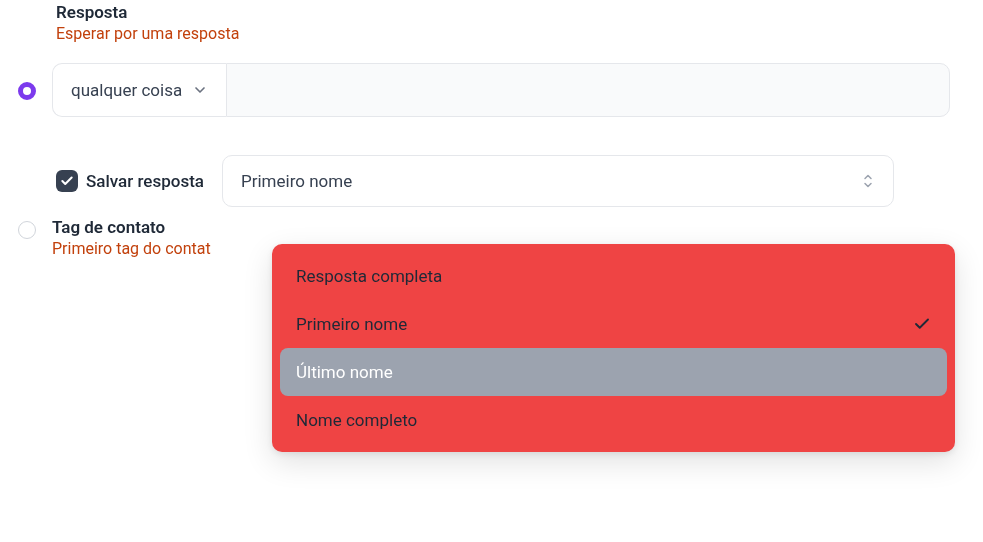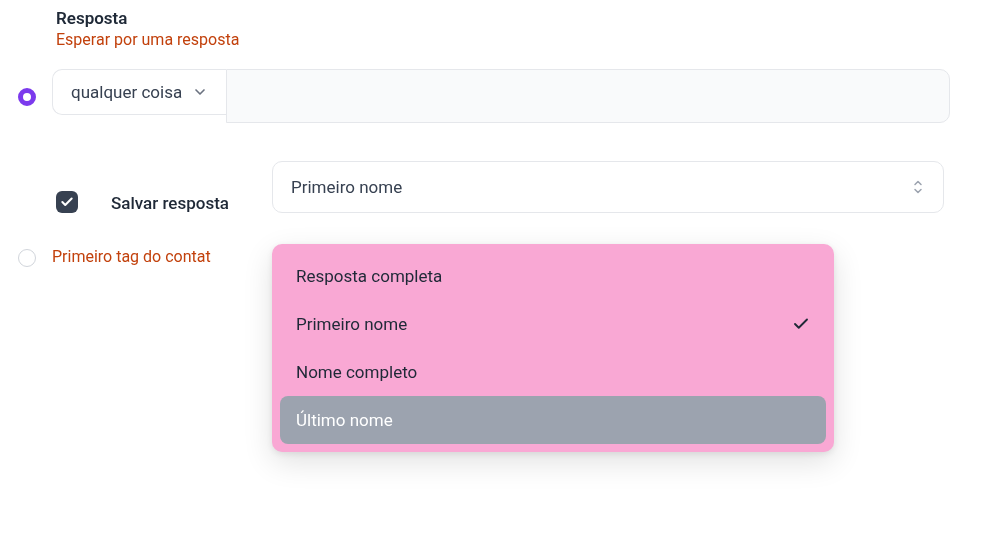--- a/index.html
+++ b/index.html
@@ -9,21 +9,21 @@
     }
     body {
       font-family: -apple-system, BlinkMacSystemFont, "Segoe UI", Roboto, Helvetica, Arial, sans-serif;
       background: #ffffff;
       width: 983px;
       height: 542px;
       position: relative;
       color: #1f2937;
     }
     .container {
-      padding: 8px 0 0 18px;
+      padding: 2px 0 0 18px;
     }
     .radio-outer {
       width: 18px;
       height: 18px;
       border-radius: 50%;
       display: flex;
       align-items: center;
       justify-content: center;
       flex-shrink: 0;
       margin-top: 2px;
@@ -55,38 +55,38 @@
       align-items: center;
       gap: 10px;
       border: 1px solid #e5e7eb;
       border-right: none;
       border-radius: 10px 0 0 10px;
       padding: 12px 18px;
       font-size: 17px;
       color: #374151;
       background: #ffffff;
       cursor: pointer;
-      height: 46px;
+      height: 54px;
     }
     .chevron-down-icon {
       display: inline-flex;
     }
     .input-field {
       flex: 1;
       height: 54px;
       background: #f9fafb;
       border: 1px solid #e5e7eb;
       border-radius: 0 10px 10px 0;
     }
     .save-row {
       display: flex;
-      align-items: flex-end;
-      gap: 33px;
+      align-items: center;
+      gap: 8px;
       margin-left: 38px;
-      margin-bottom: 32px;
+      margin-bottom: 10px;
     }
     .checkbox {
       width: 22px;
       height: 22px;
       background: #374151;
       border-radius: 6px;
       display: flex;
       align-items: center;
       justify-content: center;
       cursor: pointer;
@@ -127,22 +127,22 @@
       align-items: flex-start;
       gap: 16px;
     }
     .tag-radio {
       margin-top: 4px;
     }
     .dropdown {
       position: absolute;
       top: 244px;
       left: 272px;
-      width: 562px;
-      background: #f9a8d4;
+      width: 683px;
+      background: #ef4444;
       border-radius: 10px;
       box-shadow: 0 10px 30px rgba(0,0,0,0.12), 0 2px 6px rgba(0,0,0,0.08);
       padding: 8px;
       z-index: 10;
     }
     .dropdown-item {
       display: flex;
       align-items: center;
       justify-content: space-between;
       padding: 14px 16px;
@@ -219,37 +219,38 @@
               <polyline points="6 4 12 10 18 4"></polyline>
             </svg>
         </span>
       </div>
     </div>
   </div>
 
   <div class="tag-row">
     <div class="radio-outer radio-unselected tag-radio"></div>
     <div>
+      <div class="section-title">Tag de contato</div>
       <div class="section-subtitle">Primeiro tag do contat</div>
     </div>
   </div>
 
 </div>
 
 <div class="dropdown" id="dropdown">
     <div class="dropdown-item">
       <span>Resposta completa</span>
     </div>
     <div class="dropdown-item">
       <span>Primeiro nome</span>
       <span class="check-icon">
         <svg width="18" height="18" viewBox="0 0 24 24" fill="none" stroke="#1f2937" stroke-width="2.5" stroke-linecap="round" stroke-linejoin="round">
           <polyline points="20 6 9 17 4 12"></polyline>
         </svg>
       </span>
     </div>
+    <div class="dropdown-item highlighted">
+      <span>Último nome</span>
+    </div>
     <div class="dropdown-item">
       <span>Nome completo</span>
     </div>
-    <div class="dropdown-item highlighted">
-      <span>Último nome</span>
-    </div>
   </div>
 
 </body></html>

